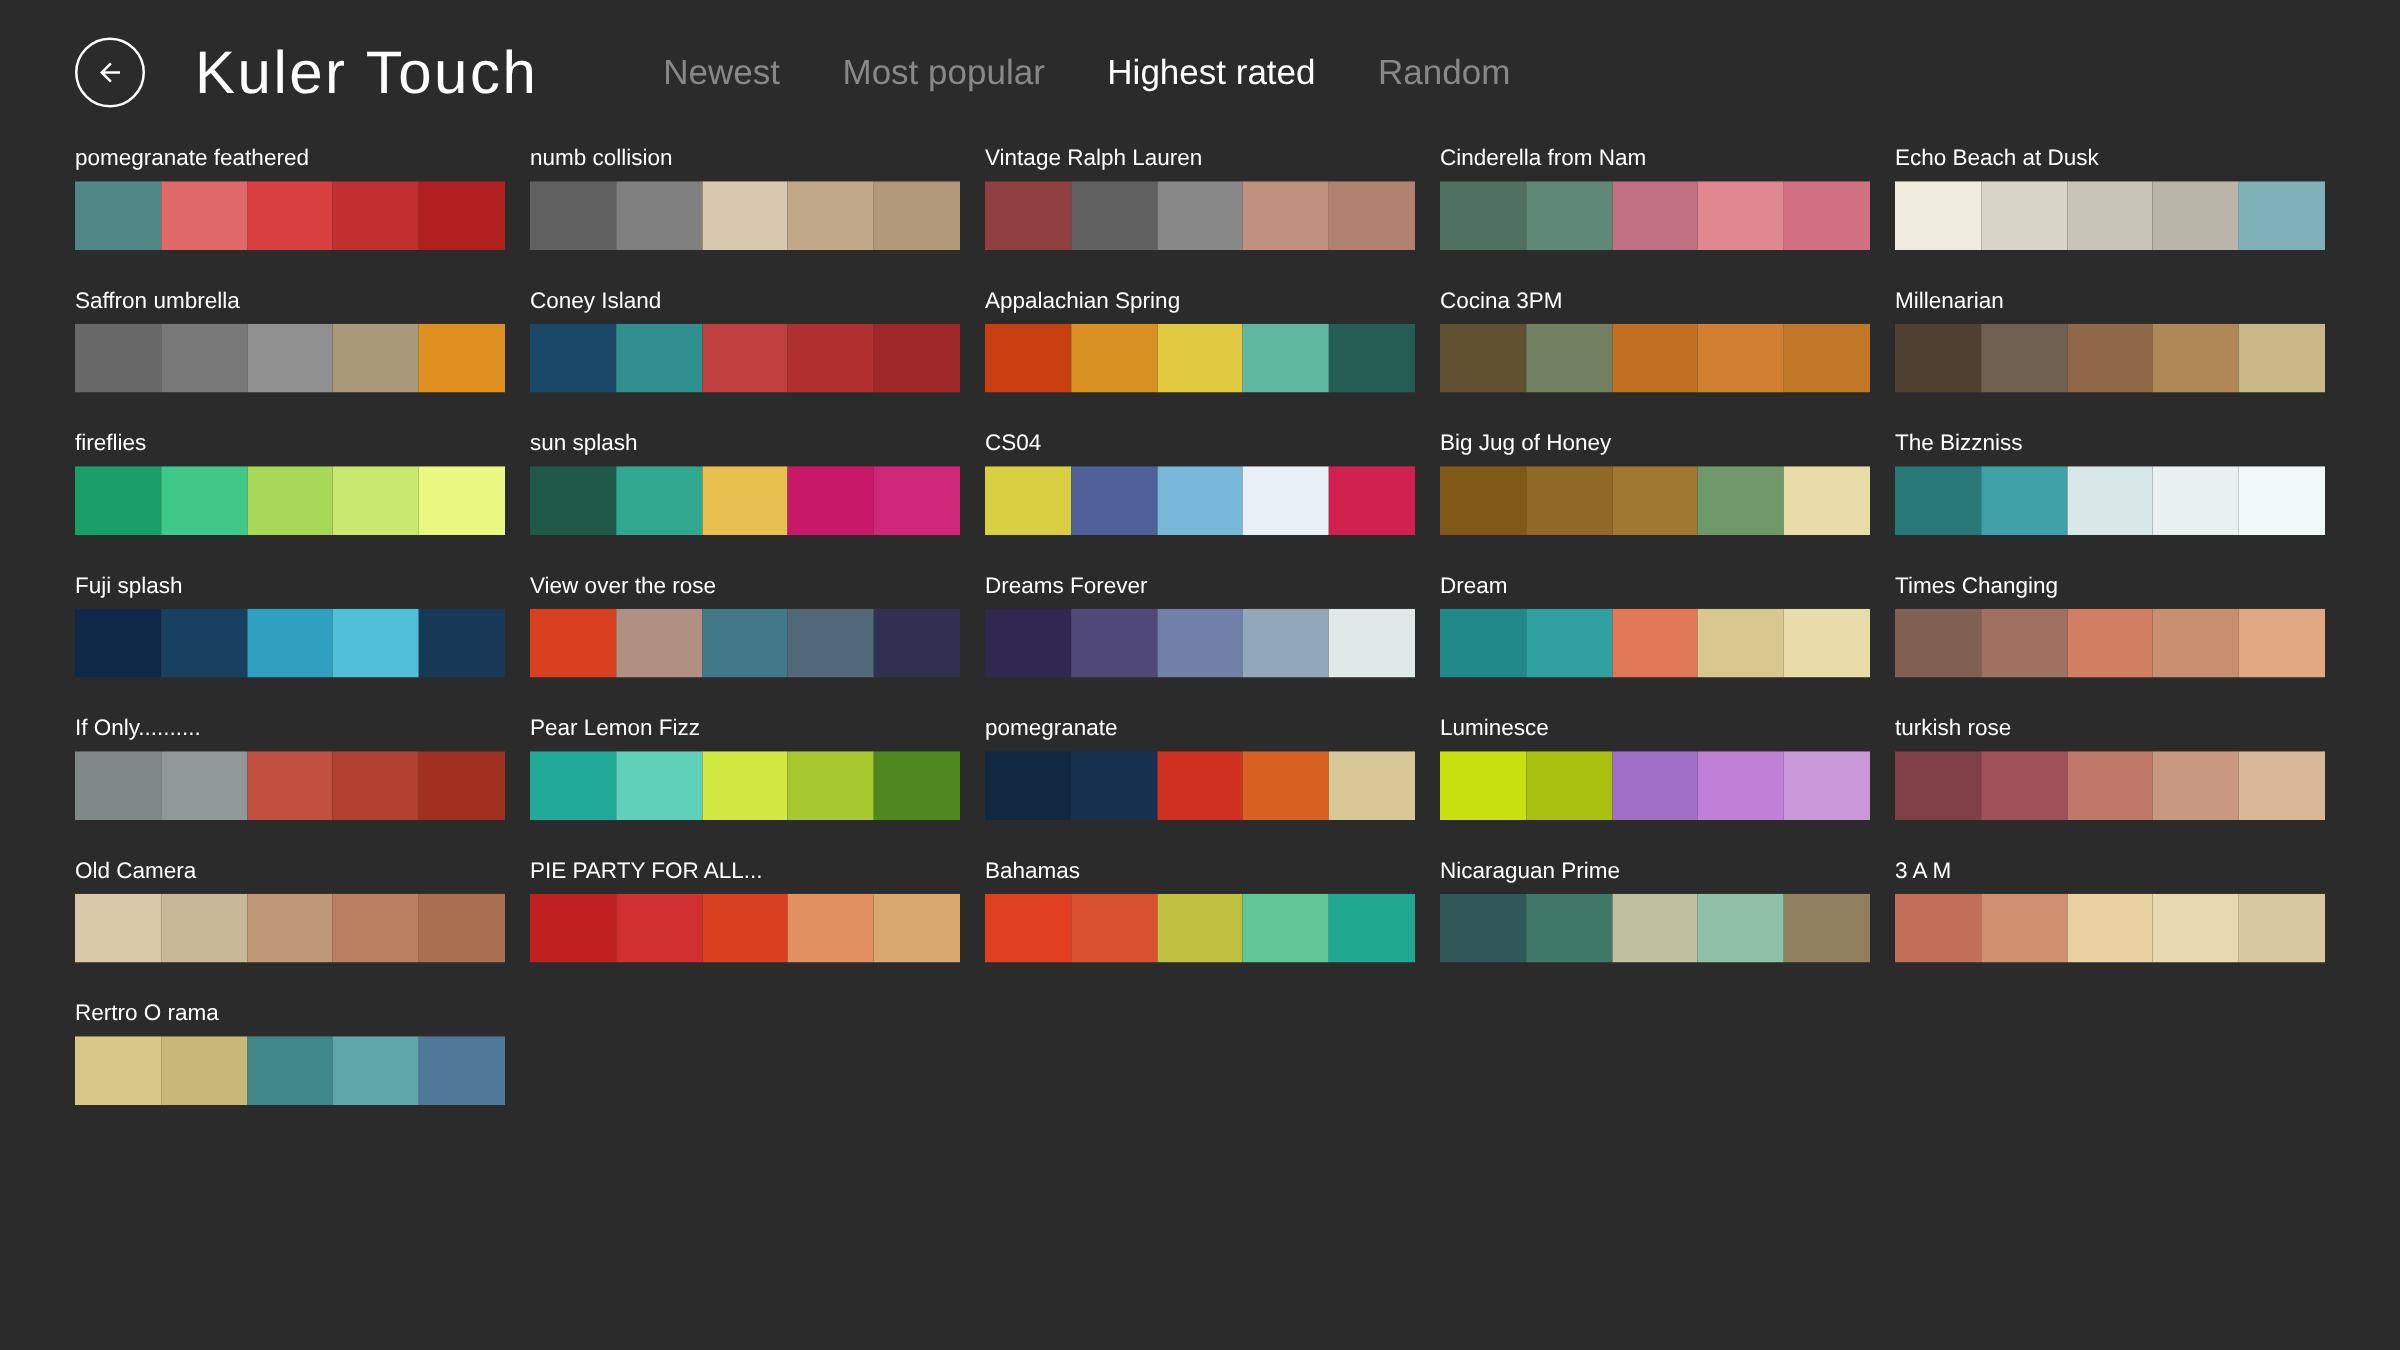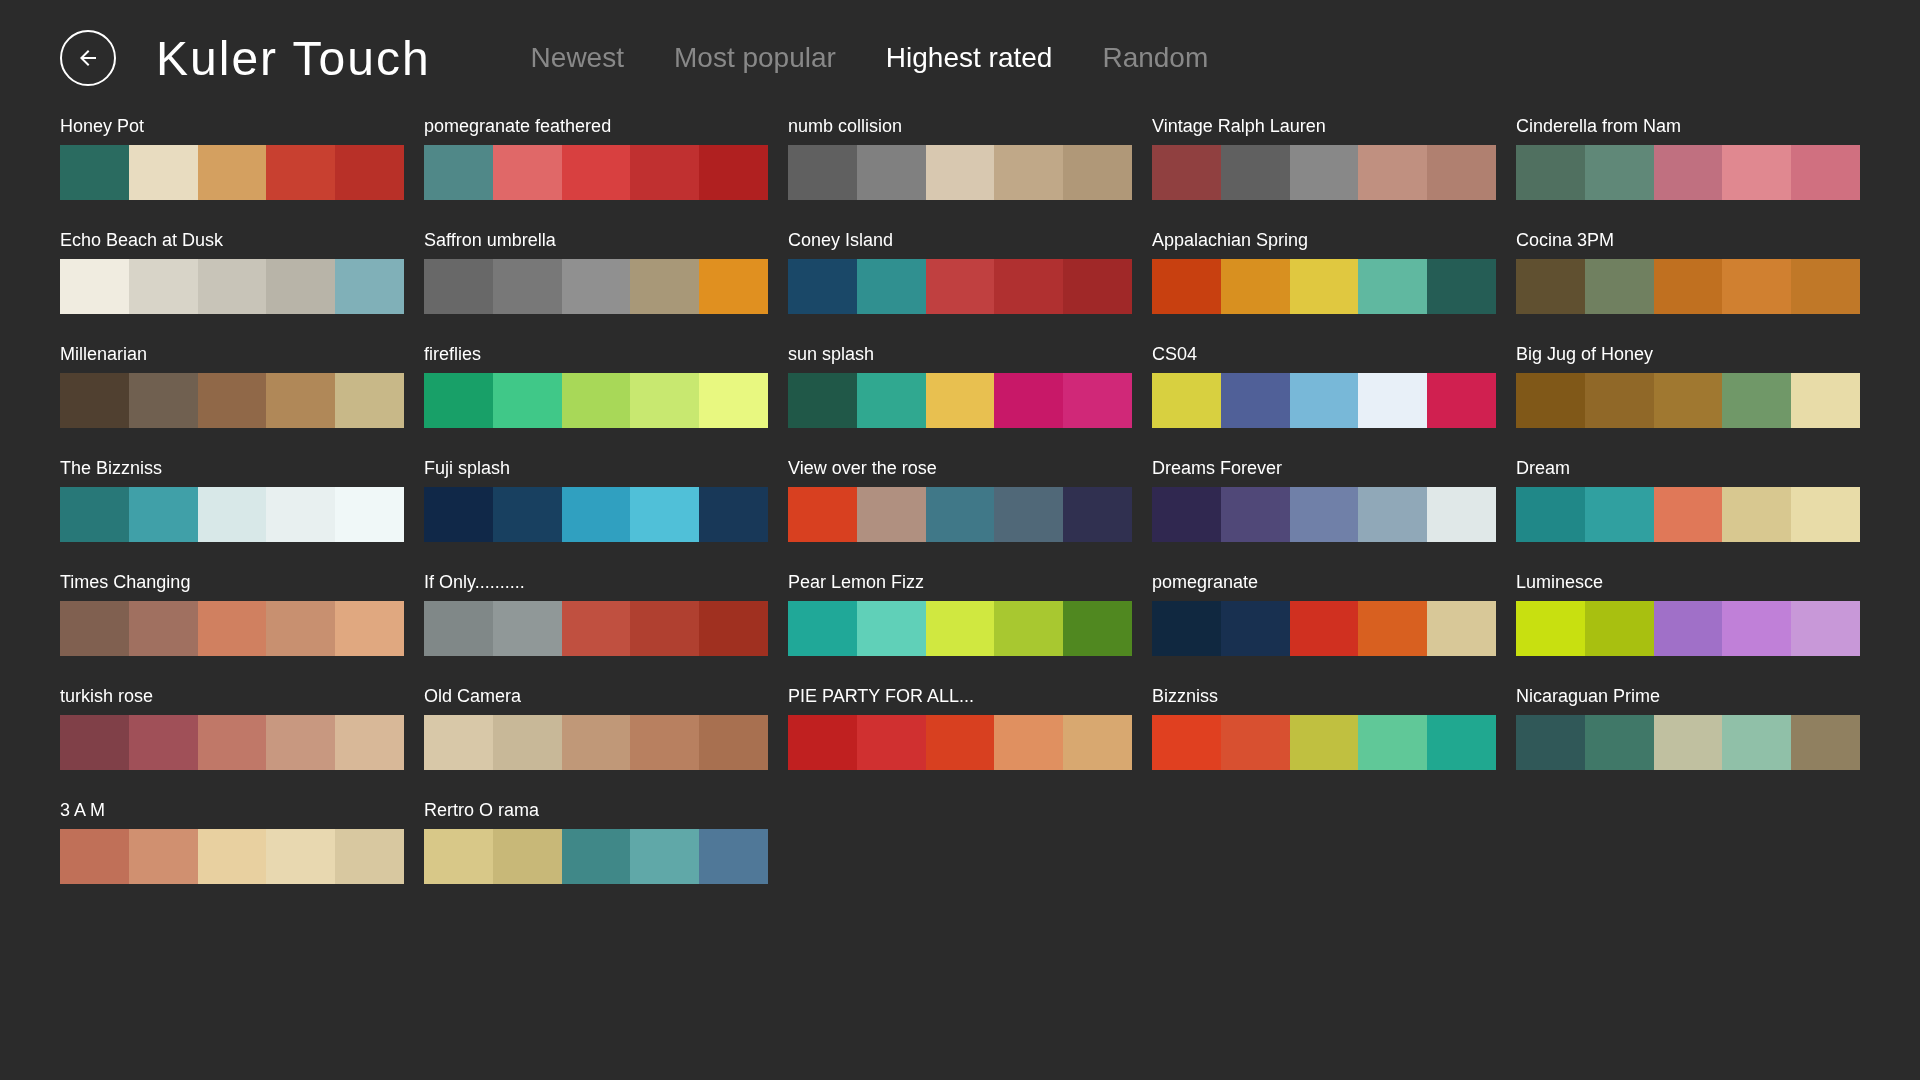--- a/index.html
+++ b/index.html
@@ -97,30 +97,20 @@
   <nav class="nav-tabs">
     <span class="nav-tab">Newest</span>
     <span class="nav-tab">Most popular</span>
     <span class="nav-tab active">Highest rated</span>
     <span class="nav-tab">Random</span>
   </nav>
 </div>
 
 <div class="content" id="palettes-grid">
     <div class="palette-card">
-      <div class="palette-name">Honey Pot</div>
-      <div class="palette-swatches">
-        <div class="swatch" style="background-color: rgb(42, 107, 96);"></div>
-        <div class="swatch" style="background-color: rgb(232, 220, 192);"></div>
-        <div class="swatch" style="background-color: rgb(212, 160, 96);"></div>
-        <div class="swatch" style="background-color: rgb(200, 64, 48);"></div>
-        <div class="swatch" style="background-color: rgb(184, 48, 40);"></div>
-      </div>
-    </div>
-    <div class="palette-card">
       <div class="palette-name">pomegranate feathered</div>
       <div class="palette-swatches">
         <div class="swatch" style="background-color: rgb(80, 136, 136);"></div>
         <div class="swatch" style="background-color: rgb(224, 104, 104);"></div>
         <div class="swatch" style="background-color: rgb(216, 64, 64);"></div>
         <div class="swatch" style="background-color: rgb(192, 48, 48);"></div>
         <div class="swatch" style="background-color: rgb(176, 32, 32);"></div>
       </div>
     </div>
     <div class="palette-card">
@@ -377,21 +367,21 @@
       <div class="palette-name">PIE PARTY  FOR ALL...</div>
       <div class="palette-swatches">
         <div class="swatch" style="background-color: rgb(192, 32, 32);"></div>
         <div class="swatch" style="background-color: rgb(208, 48, 48);"></div>
         <div class="swatch" style="background-color: rgb(216, 64, 32);"></div>
         <div class="swatch" style="background-color: rgb(224, 144, 96);"></div>
         <div class="swatch" style="background-color: rgb(216, 168, 112);"></div>
       </div>
     </div>
     <div class="palette-card">
-      <div class="palette-name">Bizzniss</div>
+      <div class="palette-name">Bahamas</div>
       <div class="palette-swatches">
         <div class="swatch" style="background-color: rgb(224, 64, 32);"></div>
         <div class="swatch" style="background-color: rgb(216, 80, 48);"></div>
         <div class="swatch" style="background-color: rgb(192, 192, 64);"></div>
         <div class="swatch" style="background-color: rgb(96, 200, 152);"></div>
         <div class="swatch" style="background-color: rgb(32, 168, 144);"></div>
       </div>
     </div>
     <div class="palette-card">
       <div class="palette-name">Nicaraguan Prime</div>

